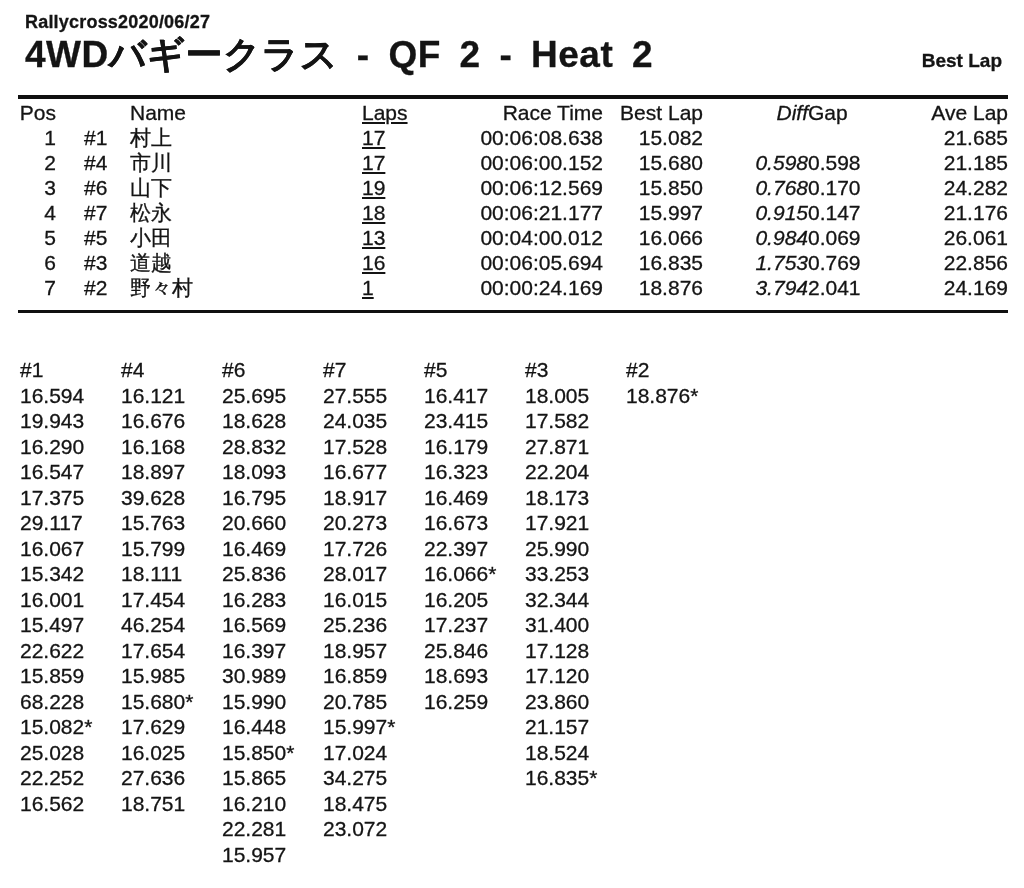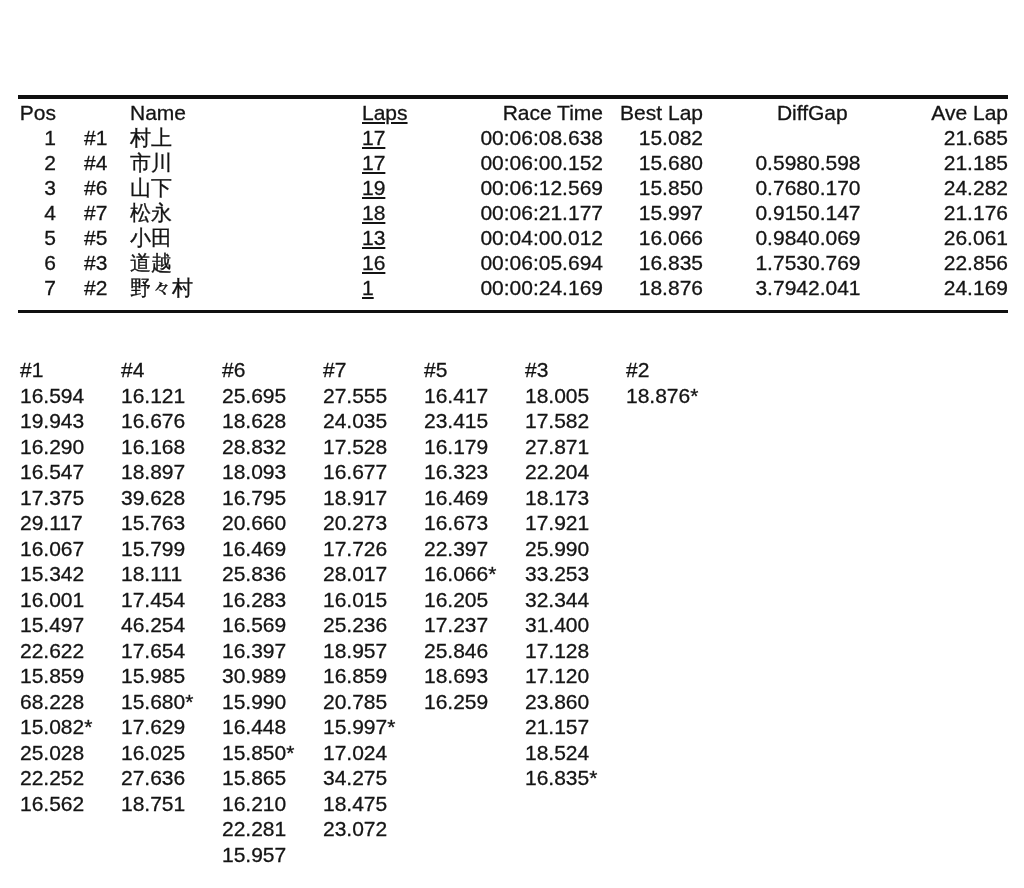--- a/index.html
+++ b/index.html
@@ -26,36 +26,43 @@
   .results { position: absolute; top: 100px; left: 18px; }
   table { border-collapse: collapse; table-layout: fixed; width: 990px; }
   th, td { font-size: 21px; font-weight: 400; line-height: 25px; height: 25px; padding: 0; white-space: nowrap; overflow: visible; }
   th { font-weight: 400; }
   .c-pos     { width: 38px;  text-align: right; }
   .c-car     { width: 66px;  text-align: left; padding-left: 28px; }
   .c-name    { width: 240px; text-align: left; padding-left: 8px; }
   .c-laps    { width: 86px;  text-align: left; text-decoration: underline; }
   .c-rtime   { width: 155px; text-align: right; }
   .c-blap    { width: 100px; text-align: right; }
-  .c-diff    { width: 105px; text-align: right; }
+  .c-diff    { width: 105px; text-align: right; font-style: italic; }
   .c-gap     { width: 102px; text-align: left; }
   .c-avelap  { width: 98px;  text-align: right; }
 
   
   .lap-grid { position: absolute; top: 357px; left: 20px; display: flex; }
   .lap-col { width: 101px; }
   .lap-col:last-child { width: auto; }
   .lap-car { font-size: 21px; line-height: 25.5px; }
   .lap-value { font-size: 21px; line-height: 25.5px; white-space: nowrap; }
 </style>
 </head>
 <body>
 
 <div class="page">
 
+  <div class="doc-header">
+    <div class="subtitle">Rallycross2020/06/27</div>
+    <div class="title-row">
+      <div class="title">4WDバギークラス - QF 2 - Heat 2</div>
+      <div class="corner-label">Best Lap</div>
+    </div>
+  </div>
   <div class="rule rule-top"></div>
 
   <div class="results">
     <table>
       <thead>
         <tr>
           <th class="c-pos">Pos</th>
           <th class="c-car"></th>
           <th class="c-name">Name</th>
           <th class="c-laps">Laps</th>

